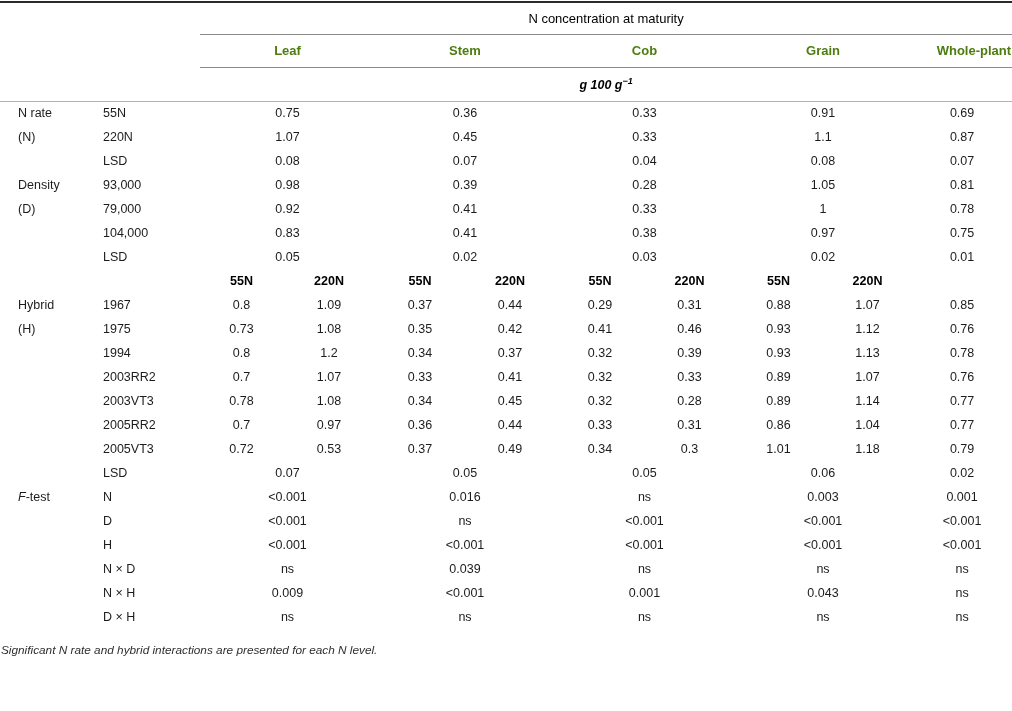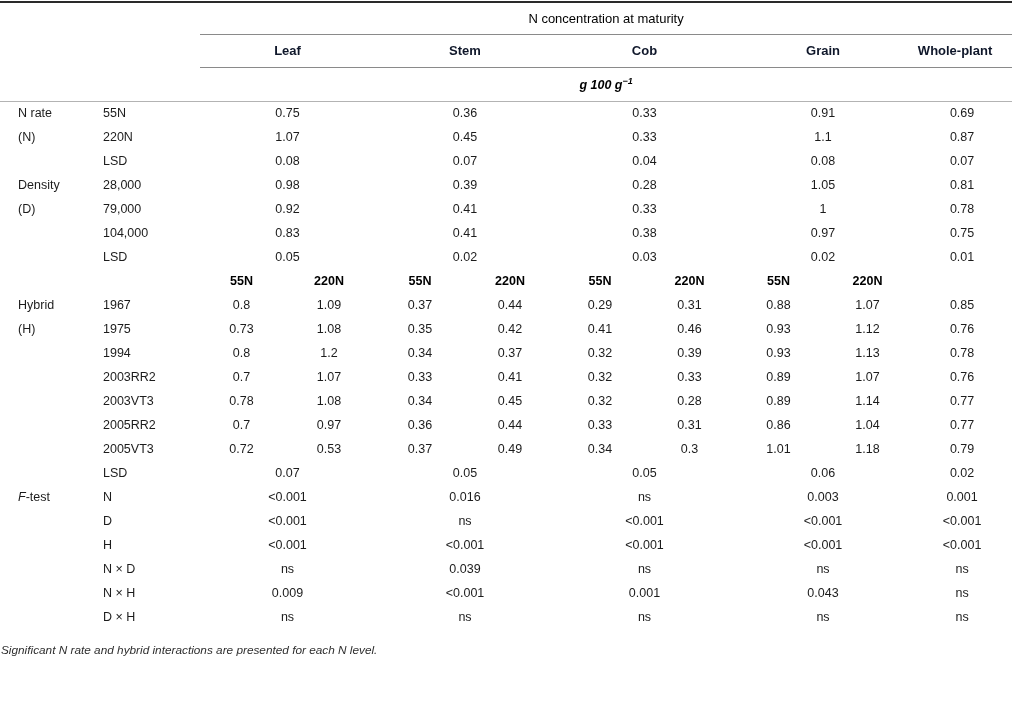--- a/index.html
+++ b/index.html
@@ -27,24 +27,24 @@
   }
   td.lbl  { text-align: left; padding-left: 18px; }
   td.lbl2 { text-align: left; }
   tr.spanner-row td.spanner {
     font-weight: normal; font-size: 13px; color: #000;
     height: 32px; border-bottom: 1px solid #8a8a8a;
   }
   tr.spanner-row td { height: 32px; }
   tr.grouphead-row td { height: 33px; }
   tr.grouphead-row td.gh {
-    font-weight: bold; font-size: 13px; color: #0f172a;
+    font-weight: bold; font-size: 13px; color: #4d7c0f;
     border-bottom: 1px solid #8a8a8a;
   }
-  tr.grouphead-row td.gh-right { padding-right: 14px; }
+  tr.grouphead-row td.gh-right { text-align: right; padding-right: 1px; }
   tr.units-row td { height: 34px; border-bottom: 1px solid #b3b3b3; }
   tr.units-row td.units { font-weight: bold; font-size: 12.5px; color: #000; font-style: italic; }
   tr.units-row td.units sup { font-size: 9px; }
   td.subhead { font-weight: bold; color: #000; }
   tr.last-row td { border-bottom: 1px solid #9a9a9a; }
   .footnote {
     margin-top: 14px;
     font-style: italic;
     font-size: 11.8px;
     color: #2e2e2e;
@@ -109,21 +109,21 @@
         <td class="lbl"></td>
         <td class="lbl2">LSD</td>
         <td colspan="2">0.08</td>
         <td colspan="2">0.07</td>
         <td colspan="2">0.04</td>
         <td colspan="2">0.08</td>
         <td colspan="1">0.07</td>
       </tr>
       <tr>
         <td class="lbl">Density</td>
-        <td class="lbl2">28,000</td>
+        <td class="lbl2">93,000</td>
         <td colspan="2">0.98</td>
         <td colspan="2">0.39</td>
         <td colspan="2">0.28</td>
         <td colspan="2">1.05</td>
         <td colspan="1">0.81</td>
       </tr>
       <tr>
         <td class="lbl">(D)</td>
         <td class="lbl2">79,000</td>
         <td colspan="2">0.92</td>

